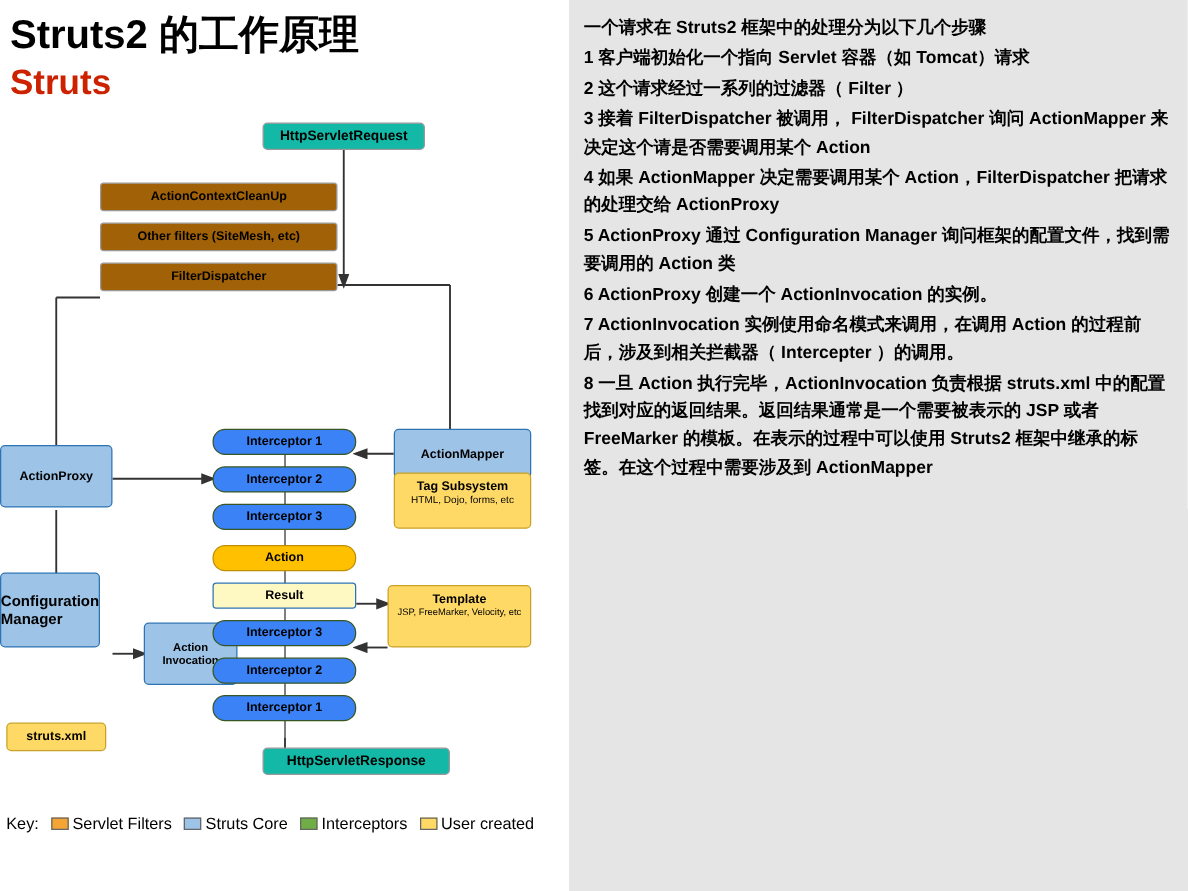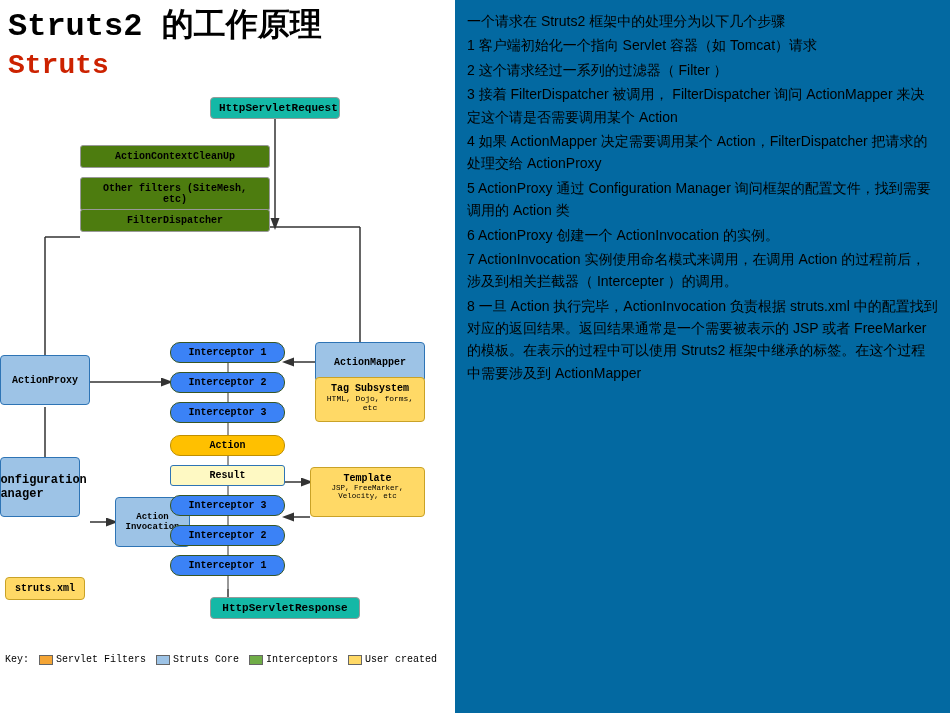--- a/index.html
+++ b/index.html
@@ -12,21 +12,20 @@
       display: flex;
     }
 
     
     .left-panel {
       width: 455px;
       height: 713px;
       background: #fff;
       position: relative;
       flex-shrink: 0;
-      font-family: Liberation Mono, monospace;
     }
 
     .main-title {
       font-size: 32px;
       font-weight: bold;
       color: #000;
       padding: 8px 10px 4px 8px;
       line-height: 1.2;
     }
 
@@ -65,21 +64,21 @@
 
     .http-response {
       top: 510px;
       left: 210px;
       width: 150px;
     }
 
     
     .filter-box {
       position: absolute;
-      background: #4d7c0f;
+      background: #a16207;
       border: 1px solid #999;
       border-radius: 3px;
       text-align: center;
       font-size: 10px;
       font-weight: bold;
       padding: 5px 8px;
       color: #000;
     }
 
     .action-context {
@@ -285,45 +284,46 @@
     }
 
     
     .legend {
       position: absolute;
       bottom: 2px;
       left: 5px;
       display: flex;
       align-items: center;
       gap: 10px;
-      font-size: 10px;
+      font-size: 13px;
     }
 
     .legend-item {
       display: flex;
       align-items: center;
       gap: 3px;
     }
 
     .legend-color {
       width: 14px;
       height: 10px;
       border: 1px solid #666;
     }
 
     
     .right-panel {
       width: 495px;
       height: 713px;
-      background: #0369a1;
+      background: #e5e5e5;
       padding: 10px 12px;
       font-size: 14px;
       line-height: 1.6;
       color: #000;
       overflow: hidden;
+      font-weight: bold;
     }
 
     .right-panel p {
       margin-bottom: 2px;
     }
   </style>
 </head>
 <body>
 
 <div class="left-panel">

